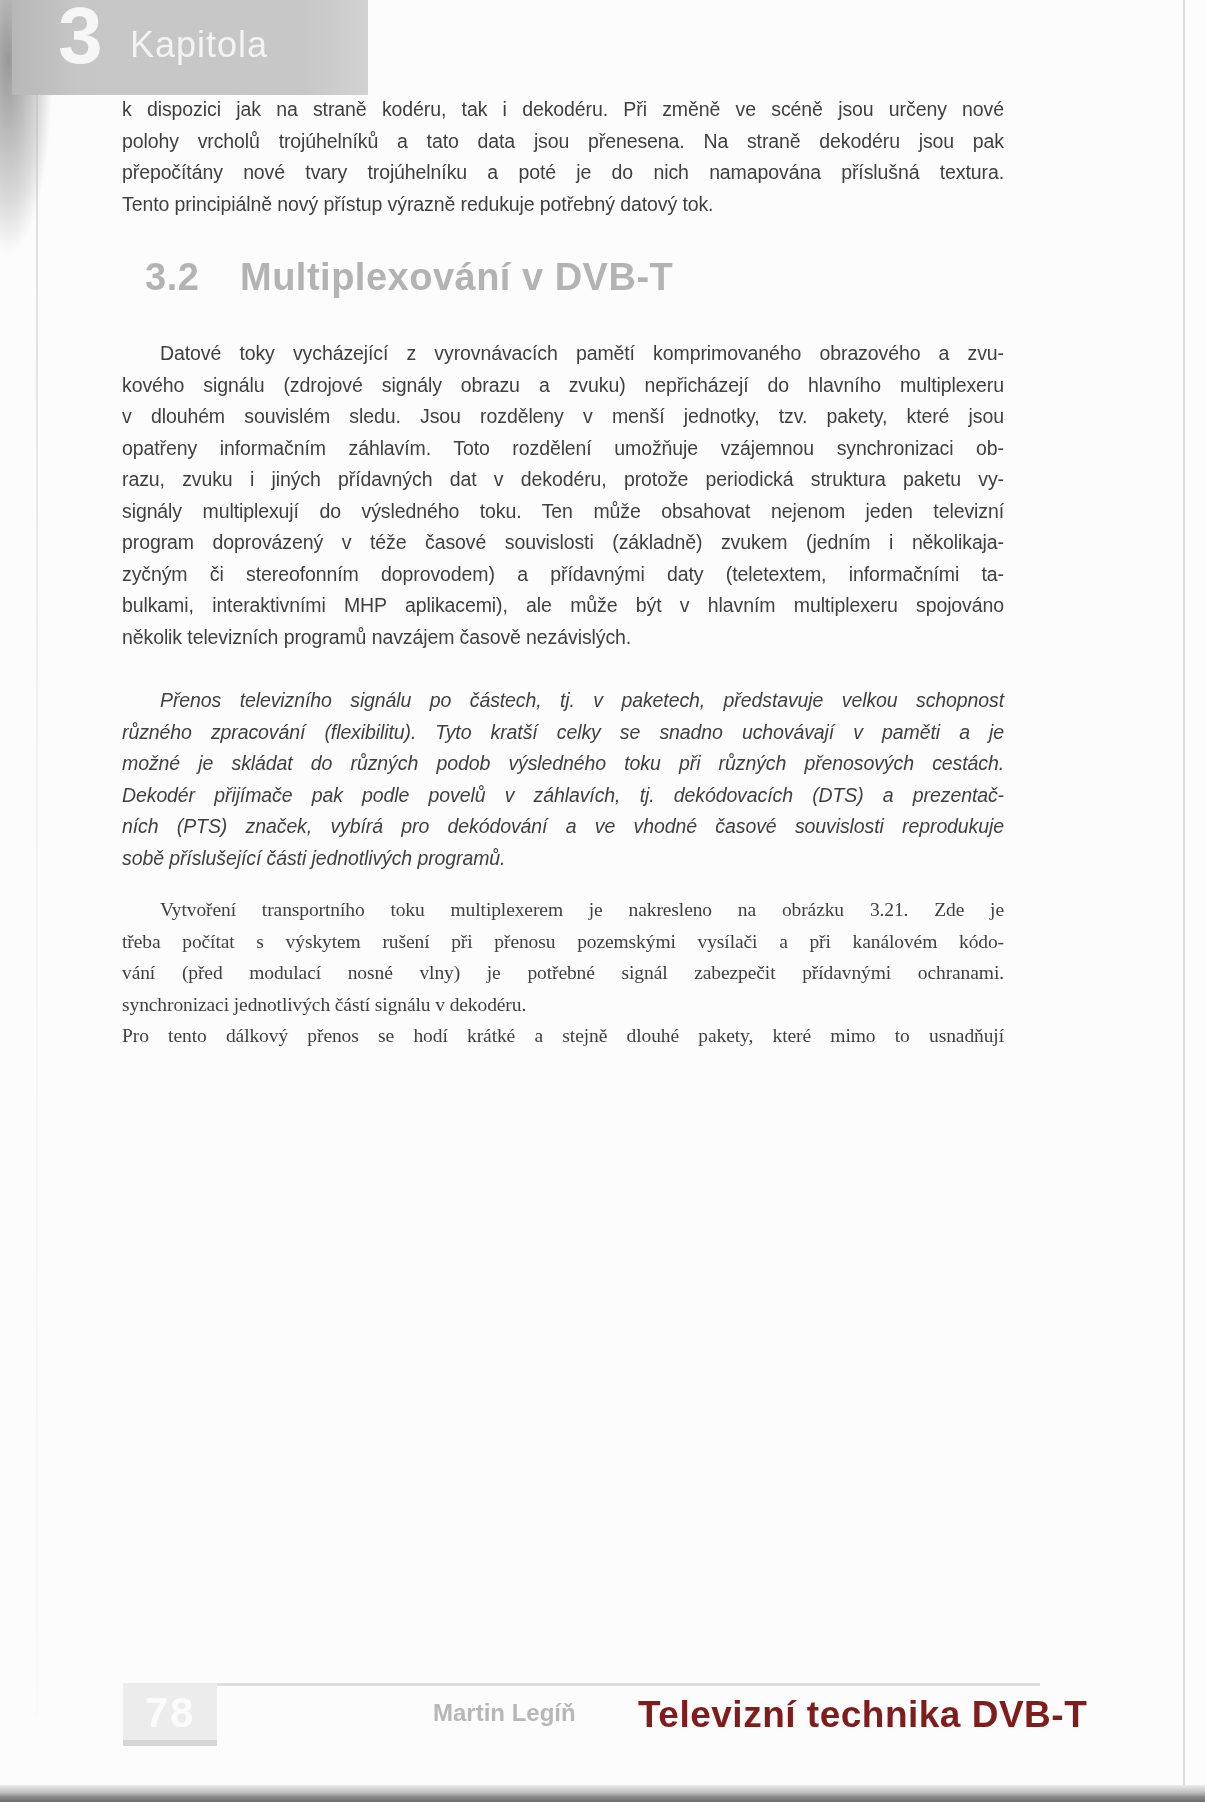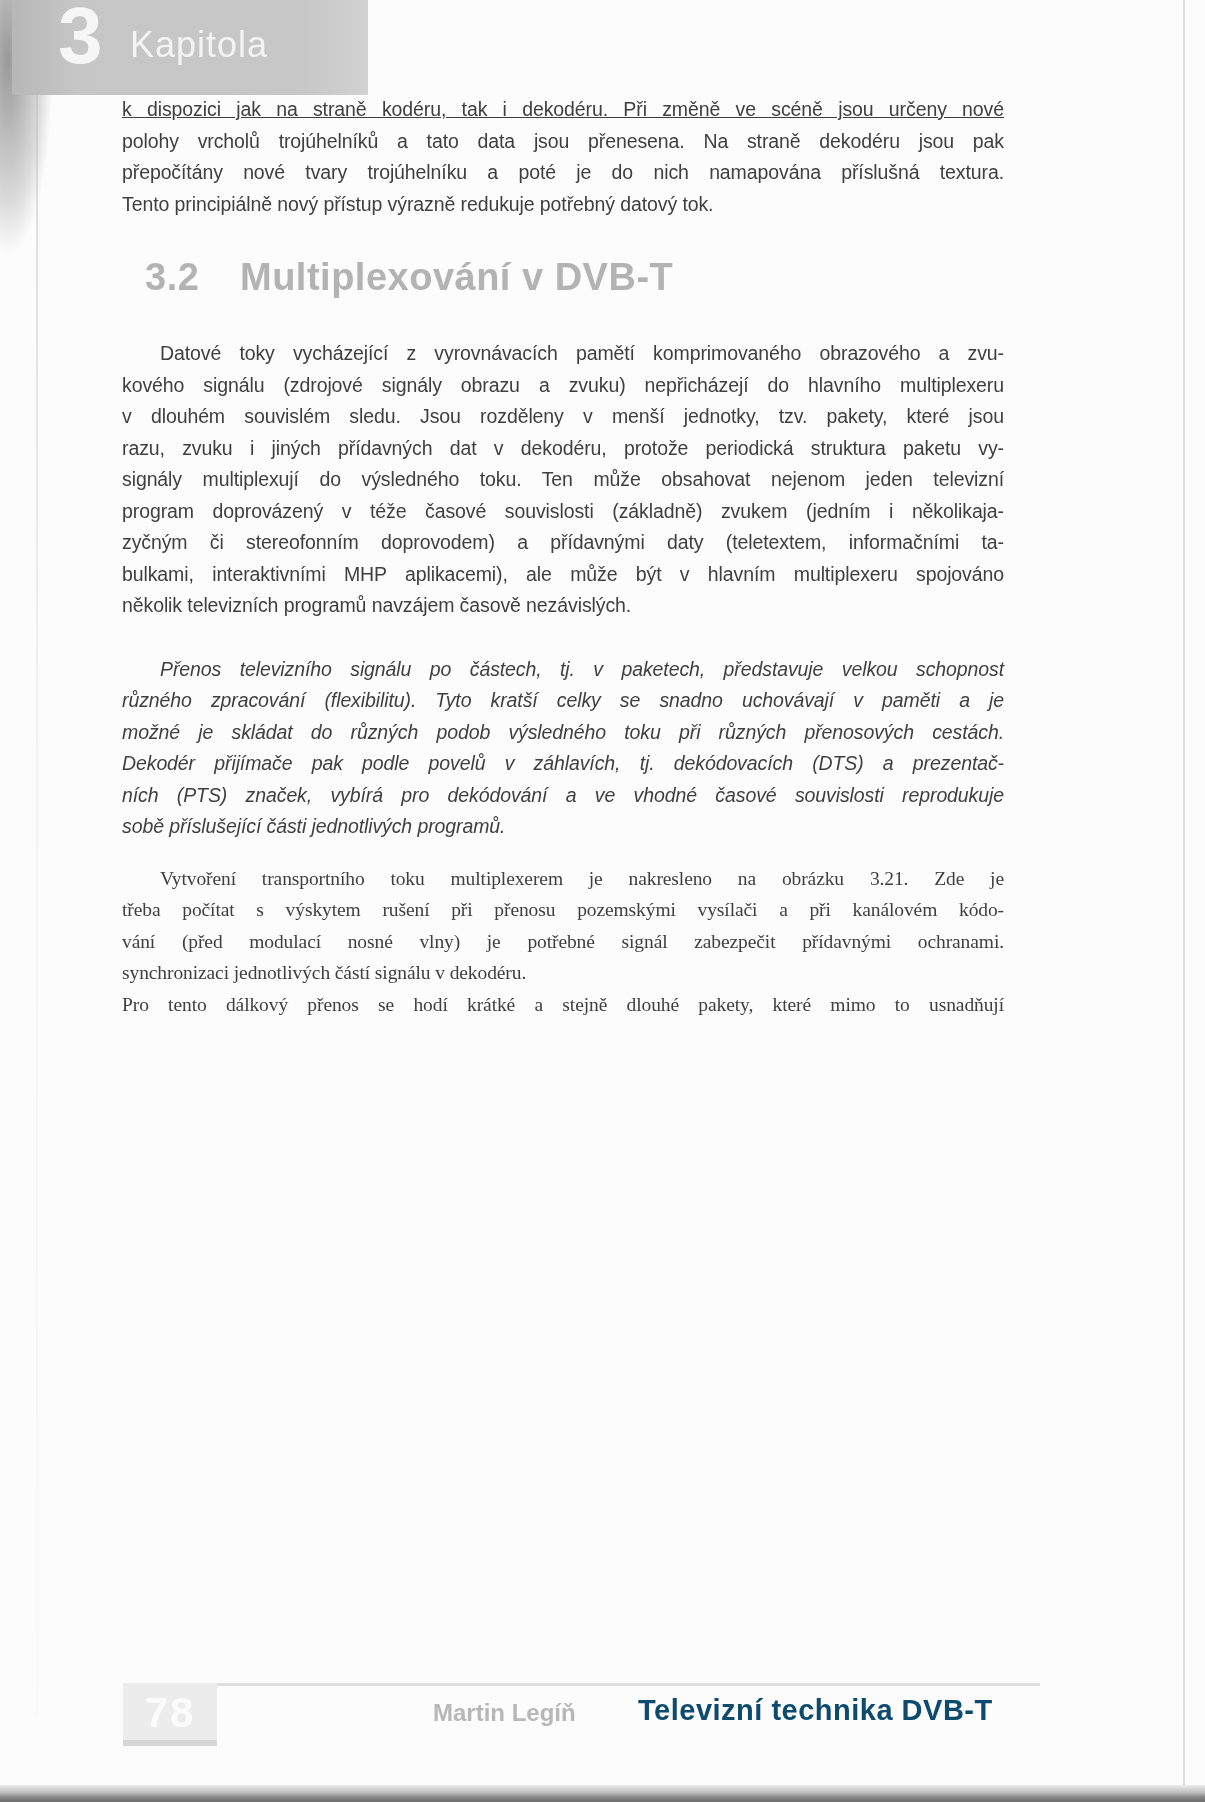--- a/index.html
+++ b/index.html
@@ -79,21 +79,21 @@
   .line {
     line-height: 31.5px;
     text-align: justify;
     text-align-last: justify;
     white-space: nowrap;
   }
   .line.last {
     text-align-last: left;
   }
   .para .line.first { text-indent: 38px; }
-  .para.intro .line.first { text-indent: 0; text-decoration: underline; }
+  .para.intro .line.first { text-indent: 0; }
 
   .para.intro { margin-top: 94px; }
   .section-heading {
     display: flex;
     margin: 40px 0 0 23px;
     font-size: 38px;
     font-weight: bold;
     color: #b3b3b3;
     line-height: 34px;
     letter-spacing: 0.5px;
@@ -128,23 +128,23 @@
   .footer-author {
     position: absolute;
     left: 433px; top: 1699px;
     font-size: 24px;
     font-weight: bold;
     color: #b7b7b7;
   }
   .footer-title {
     position: absolute;
     left: 638px; top: 1694px;
-    font-size: 29px;
-    font-weight: bold;
-    color: #0c4a6e;
+    font-size: 37px;
+    font-weight: bold;
+    color: #7f1d1d;
     letter-spacing: 0.5px;
   }
 </style>
 </head>
 <body>
 
 <div class="scan-page">
 
   <div class="edge-shadow-topleft"></div>
   <div class="fold-line-left"></div>
@@ -165,20 +165,21 @@
 
     <h2 class="section-heading">
       <span class="sec-num">3.2</span>
       <span class="sec-title">Multiplexování v DVB-T</span>
     </h2>
 
     <div class="para p1">
         <div class="line first">Datové toky vycházející z vyrovnávacích pamětí komprimovaného obrazového a zvu-</div>
         <div class="line">kového signálu (zdrojové signály obrazu a zvuku) nepřicházejí do hlavního multiplexeru</div>
         <div class="line">v dlouhém souvislém sledu. Jsou rozděleny v menší jednotky, tzv. pakety, které jsou</div>
+        <div class="line">opatřeny informačním záhlavím. Toto rozdělení umožňuje vzájemnou synchronizaci ob-</div>
         <div class="line">razu, zvuku i jiných přídavných dat v dekodéru, protože periodická struktura paketu vy-</div>
         <div class="line">signály multiplexují do výsledného toku. Ten může obsahovat nejenom jeden televizní</div>
         <div class="line">program doprovázený v téže časové souvislosti (základně) zvukem (jedním i několikaja-</div>
         <div class="line">zyčným či stereofonním doprovodem) a přídavnými daty (teletextem, informačními ta-</div>
         <div class="line">bulkami, interaktivními MHP aplikacemi), ale může být v hlavním multiplexeru spojováno</div>
         <div class="line last">několik televizních programů navzájem časově nezávislých.</div>
       </div>
     <div class="para p2">
         <div class="line first">Přenos televizního signálu po částech, tj. v paketech, představuje velkou schopnost</div>
         <div class="line">různého zpracování (flexibilitu). Tyto kratší celky se snadno uchovávají v paměti a je</div>

